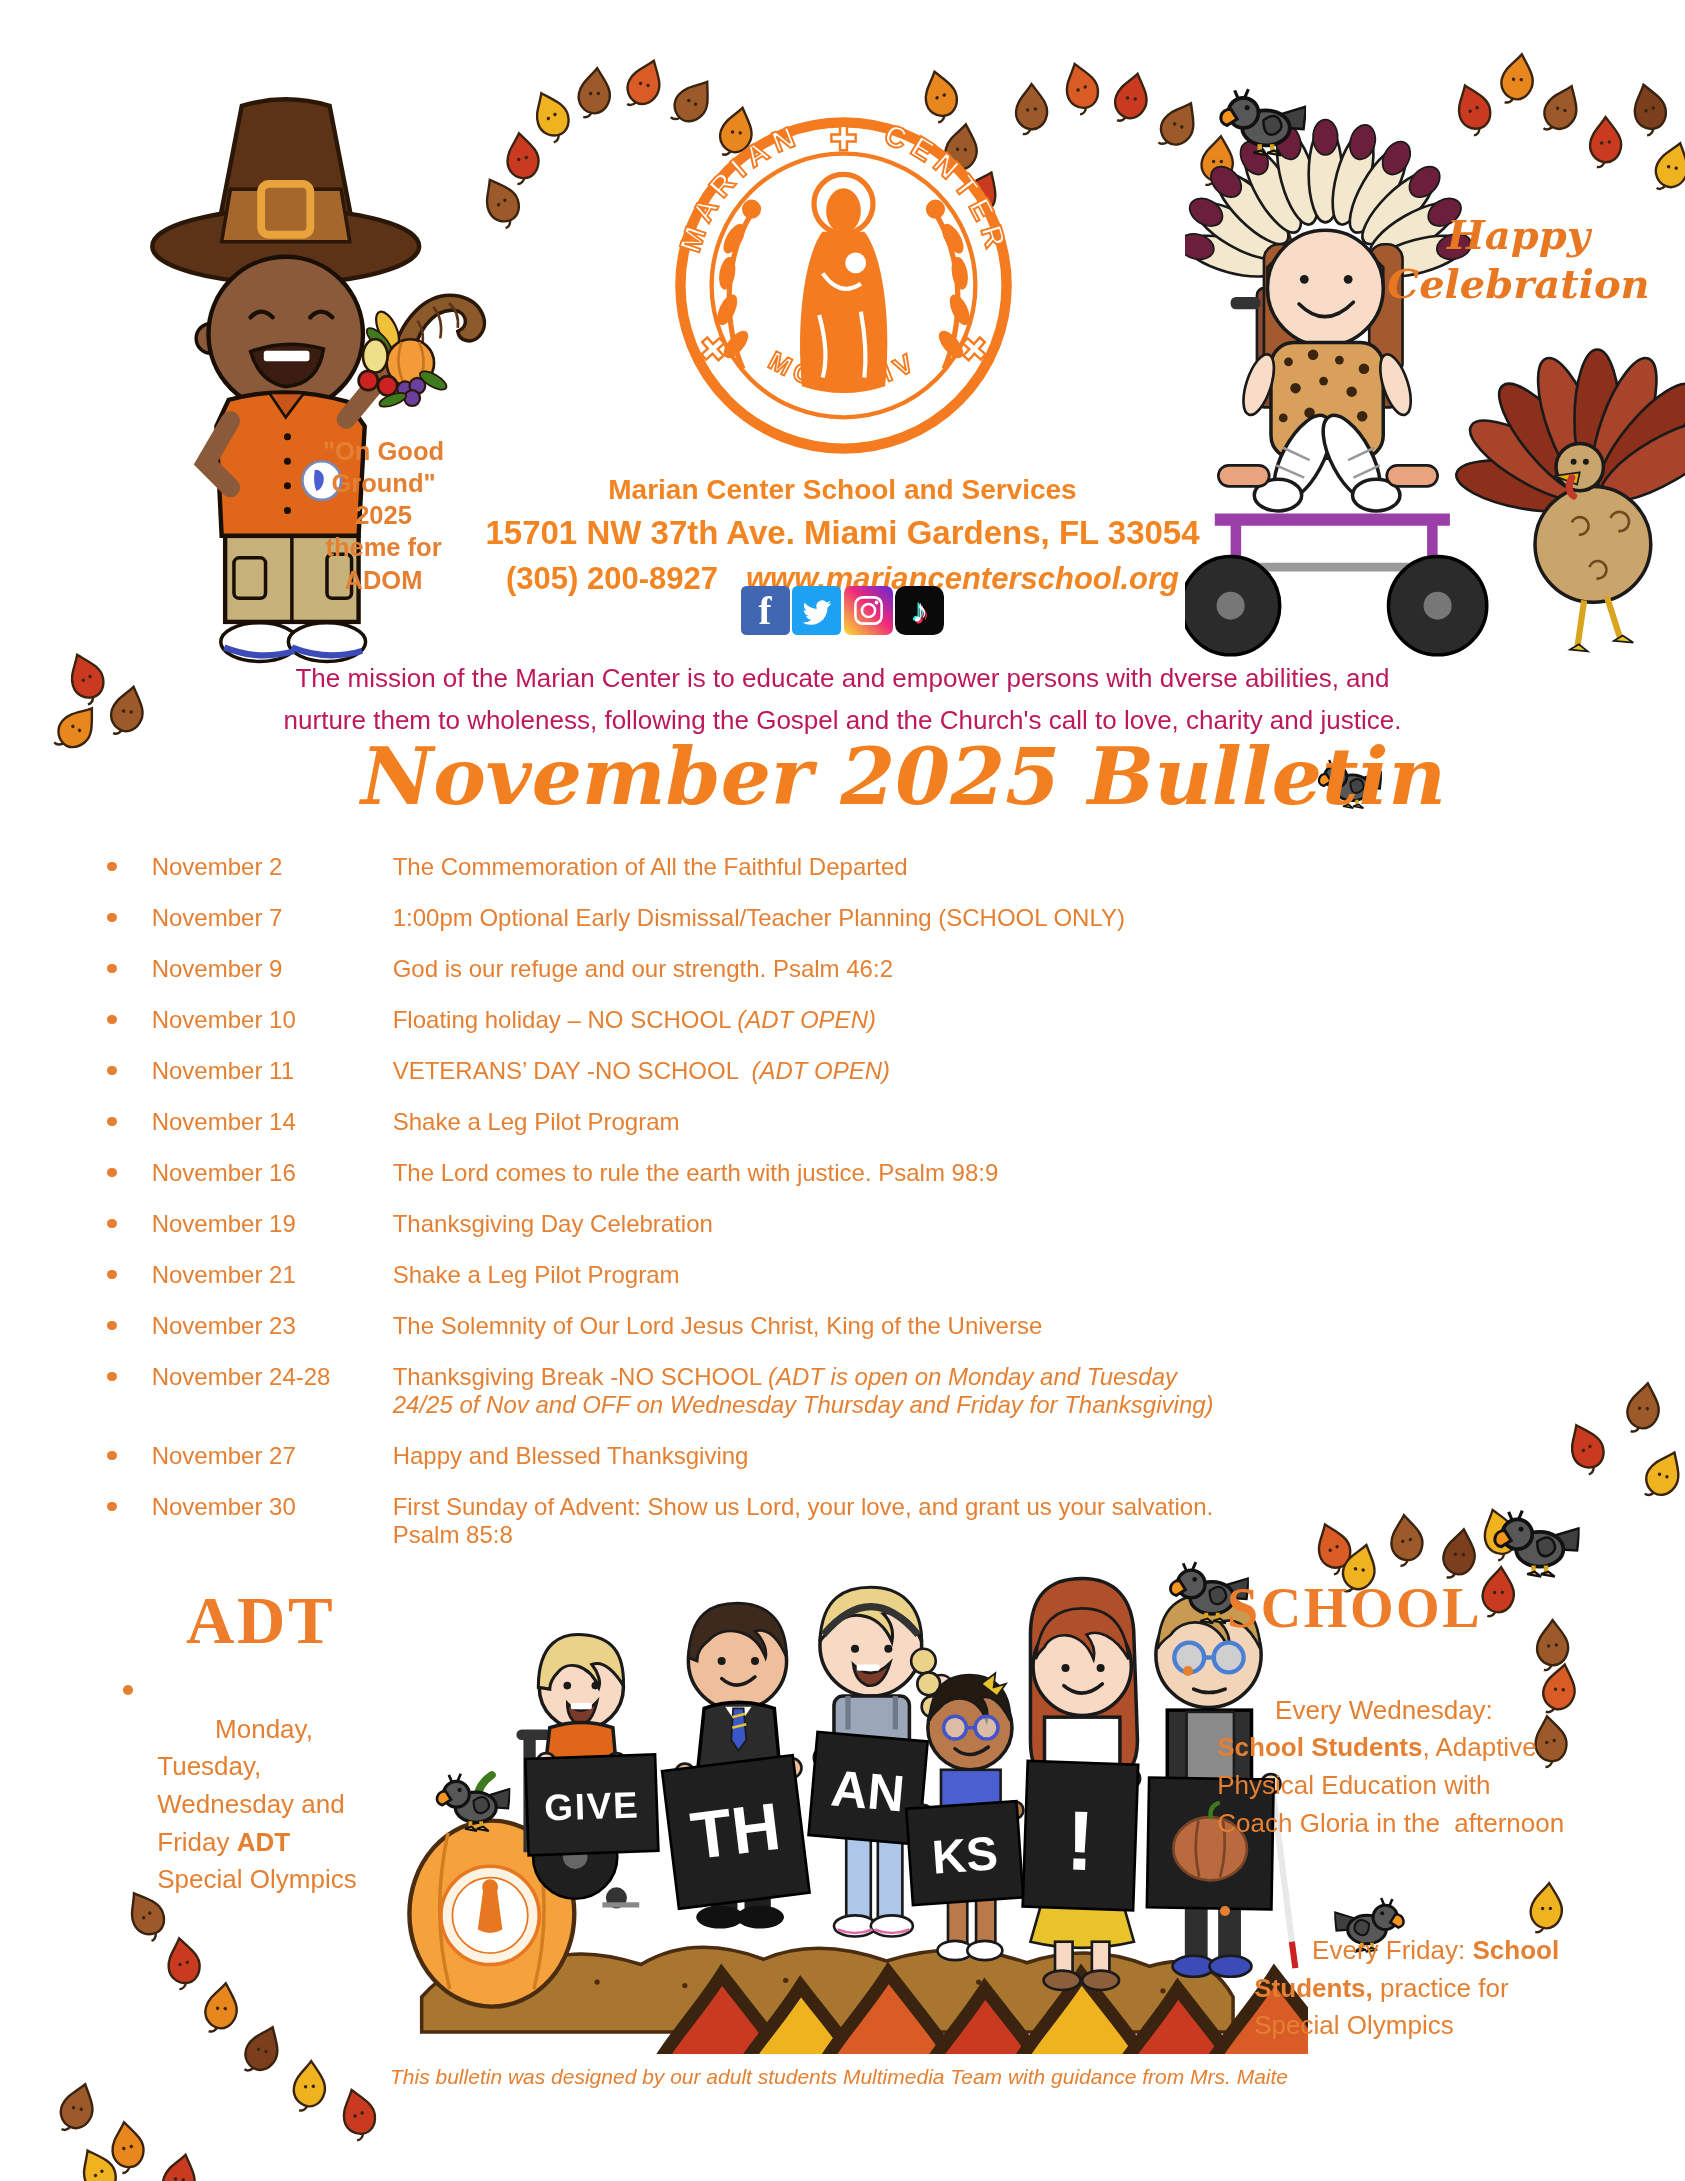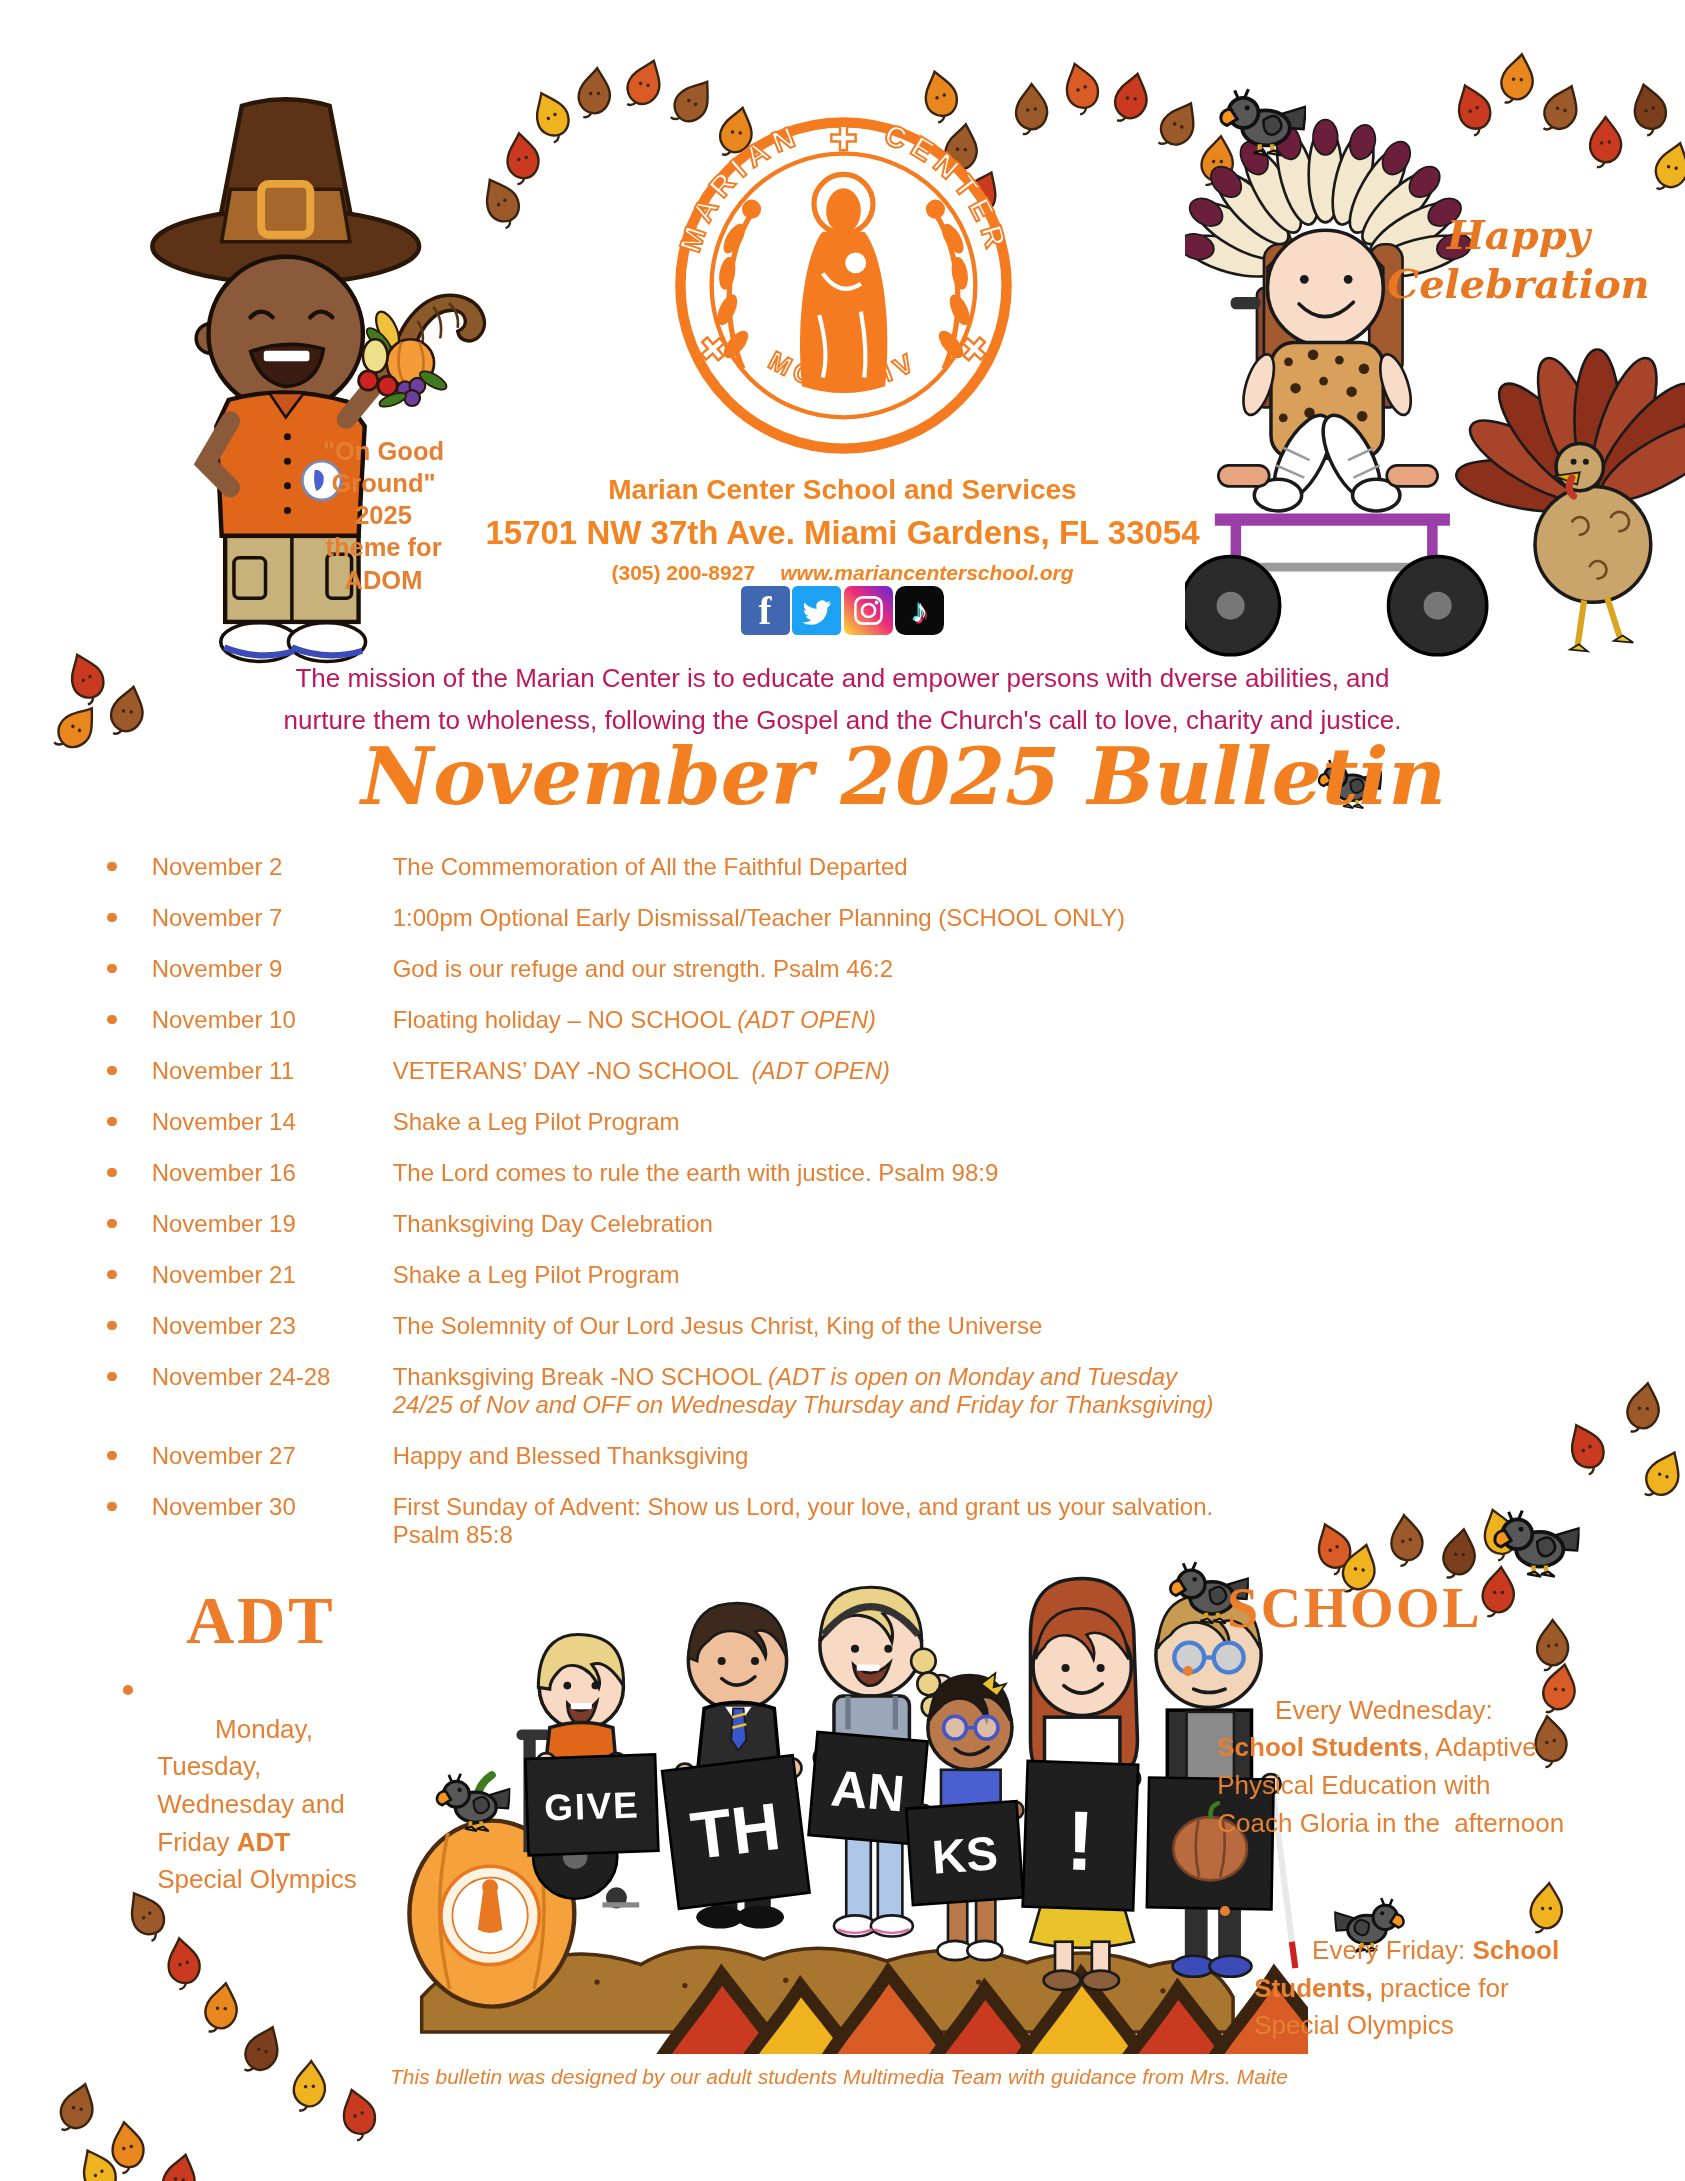--- a/index.html
+++ b/index.html
@@ -10,21 +10,21 @@
   .crow{position:absolute;z-index:2;}
   
   .theme-note{position:absolute;left:309px;top:435px;width:149px;text-align:center;
       font-weight:bold;font-size:25.5px;line-height:1.26;color:#E58032;z-index:3;}
   .happy{position:absolute;left:1365px;top:211px;width:307px;text-align:center;z-index:3;
       font-family:"DejaVu Serif",serif;font-style:italic;font-weight:bold;
       font-size:40px;line-height:1.22;color:#E87722;}
   .contact{position:absolute;left:0;right:0;top:474px;text-align:center;z-index:3;color:#F28422;}
   .org-name{font-size:28px;font-weight:bold;}
   .org-address{font-size:33px;font-weight:bold;margin-top:8px;}
-  .org-phoneweb{font-size:21px;font-weight:bold;margin-top:8.8px;}
+  .org-phoneweb{font-size:31px;font-weight:bold;margin-top:8.8px;}
   .org-web{font-style:italic;margin-left:19.3px;}
   .social-row{position:absolute;left:0;right:0;top:586px;display:flex;justify-content:center;
       gap:2.6px;z-index:4;}
   .sicon{width:49px;height:49px;border-radius:7px;display:flex;align-items:center;
       justify-content:center;cursor:pointer;}
   .sicon.fb{background:#4267B2;border-radius:5.3px;}
   .sicon.fb span{color:#fff;font-family:"Liberation Serif",serif;font-weight:bold;font-size:39px;line-height:1;}
   .sicon.tw{background:#1DA1F2;border-radius:5.3px;}
   .sicon.ig{background:linear-gradient(45deg,#F9CE34 5%,#EE2A7B 55%,#6228D7);}
   .sicon.tk{background:#0a0a0a;border-radius:10.5px;}

